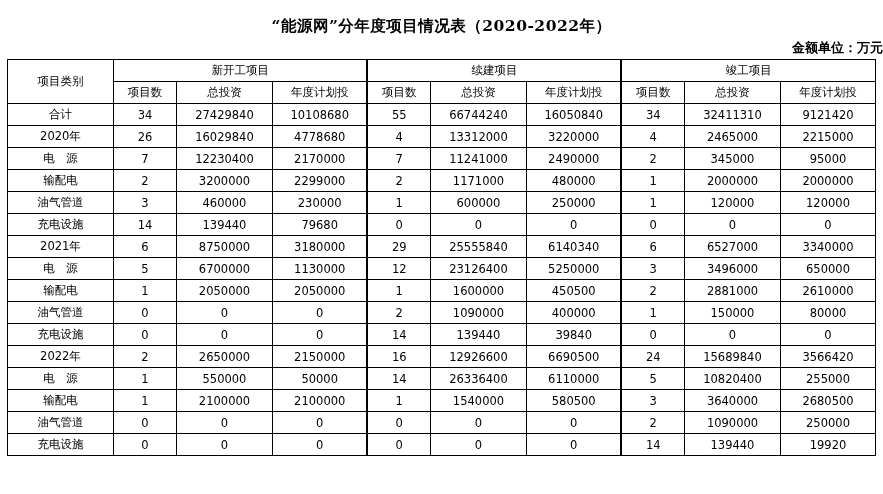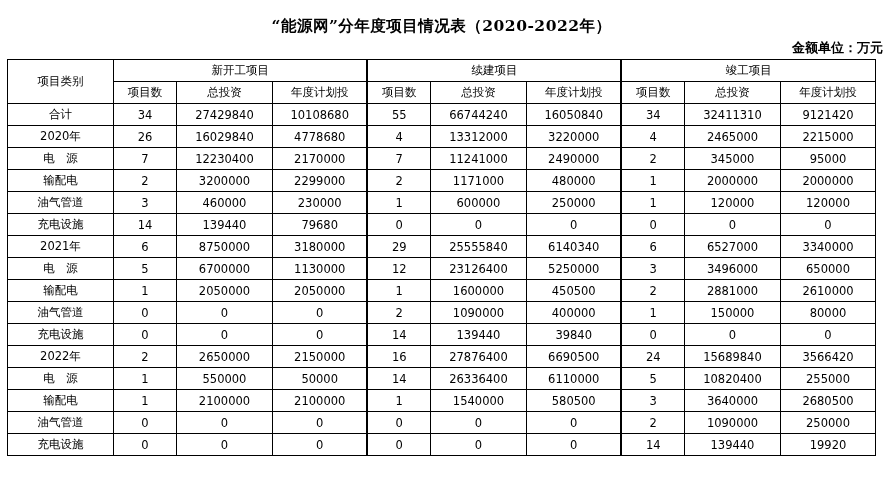--- a/index.html
+++ b/index.html
@@ -271,21 +271,21 @@
           <td class="sep-left">0</td>
           <td class="">0</td>
           <td class="">0</td>
         </tr>
         <tr class="row-year thick-top">
           <td class="cat-cell">2022年</td>
           <td class="">2</td>
           <td class="">2650000</td>
           <td class="">2150000</td>
           <td class="sep-left">16</td>
-          <td class="">27876400</td>
+          <td class="">12926600</td>
           <td class="">6690500</td>
           <td class="sep-left">24</td>
           <td class="">15689840</td>
           <td class="">3566420</td>
         </tr>
         <tr class="row-sub">
           <td class="cat-cell">电　源</td>
           <td class="">1</td>
           <td class="">550000</td>
           <td class="">50000</td>

